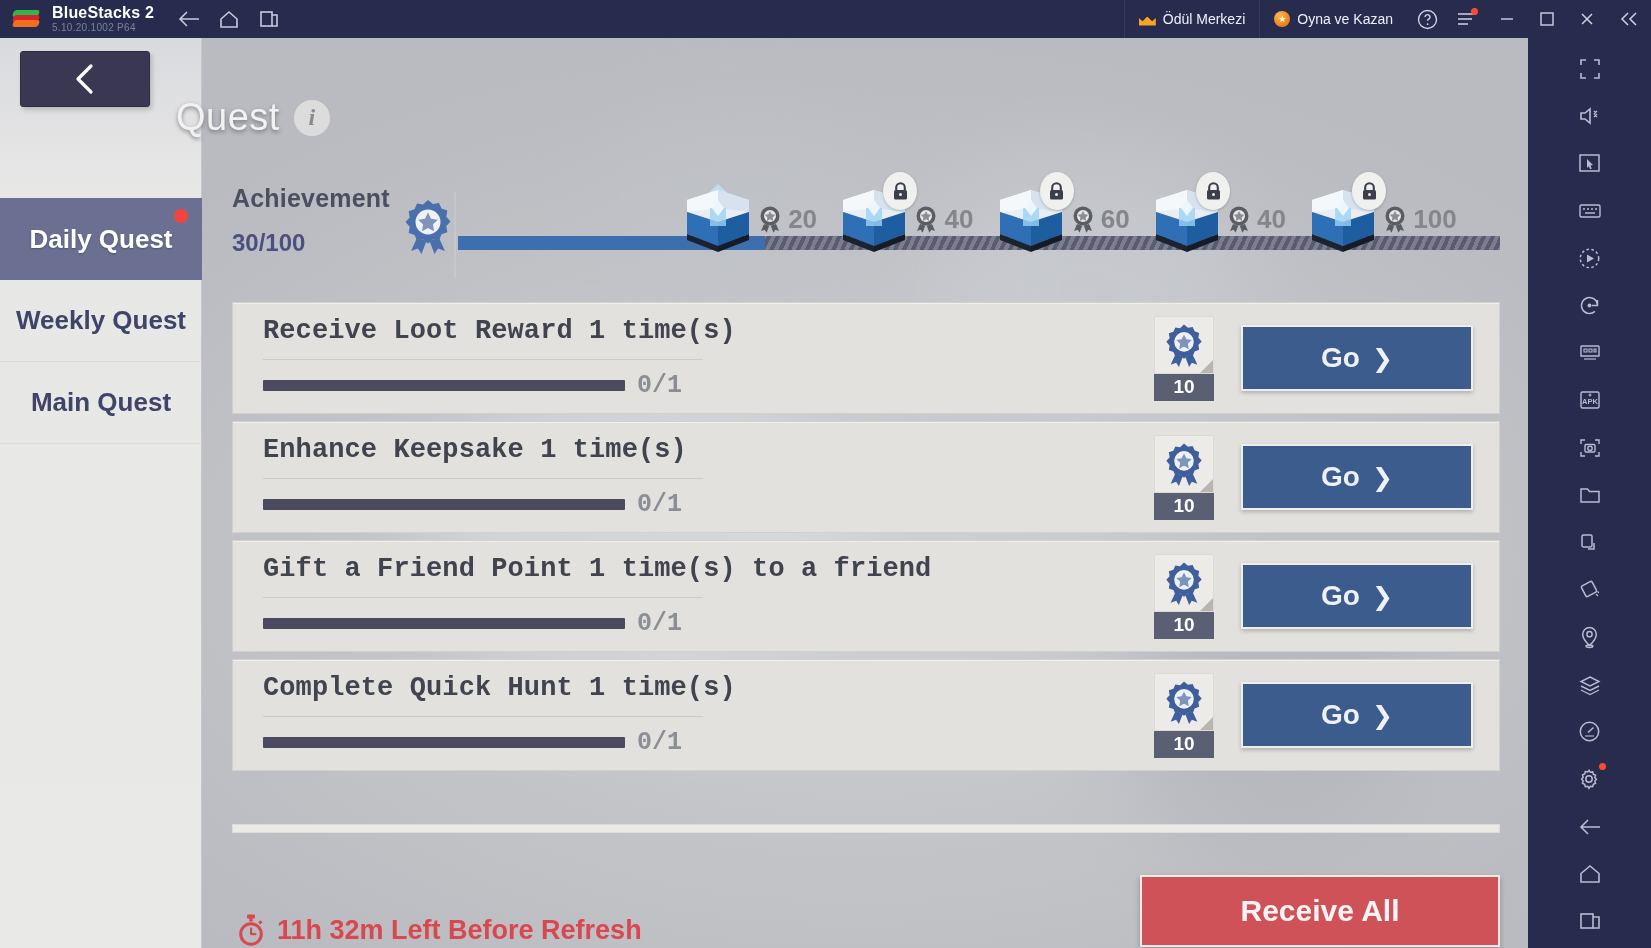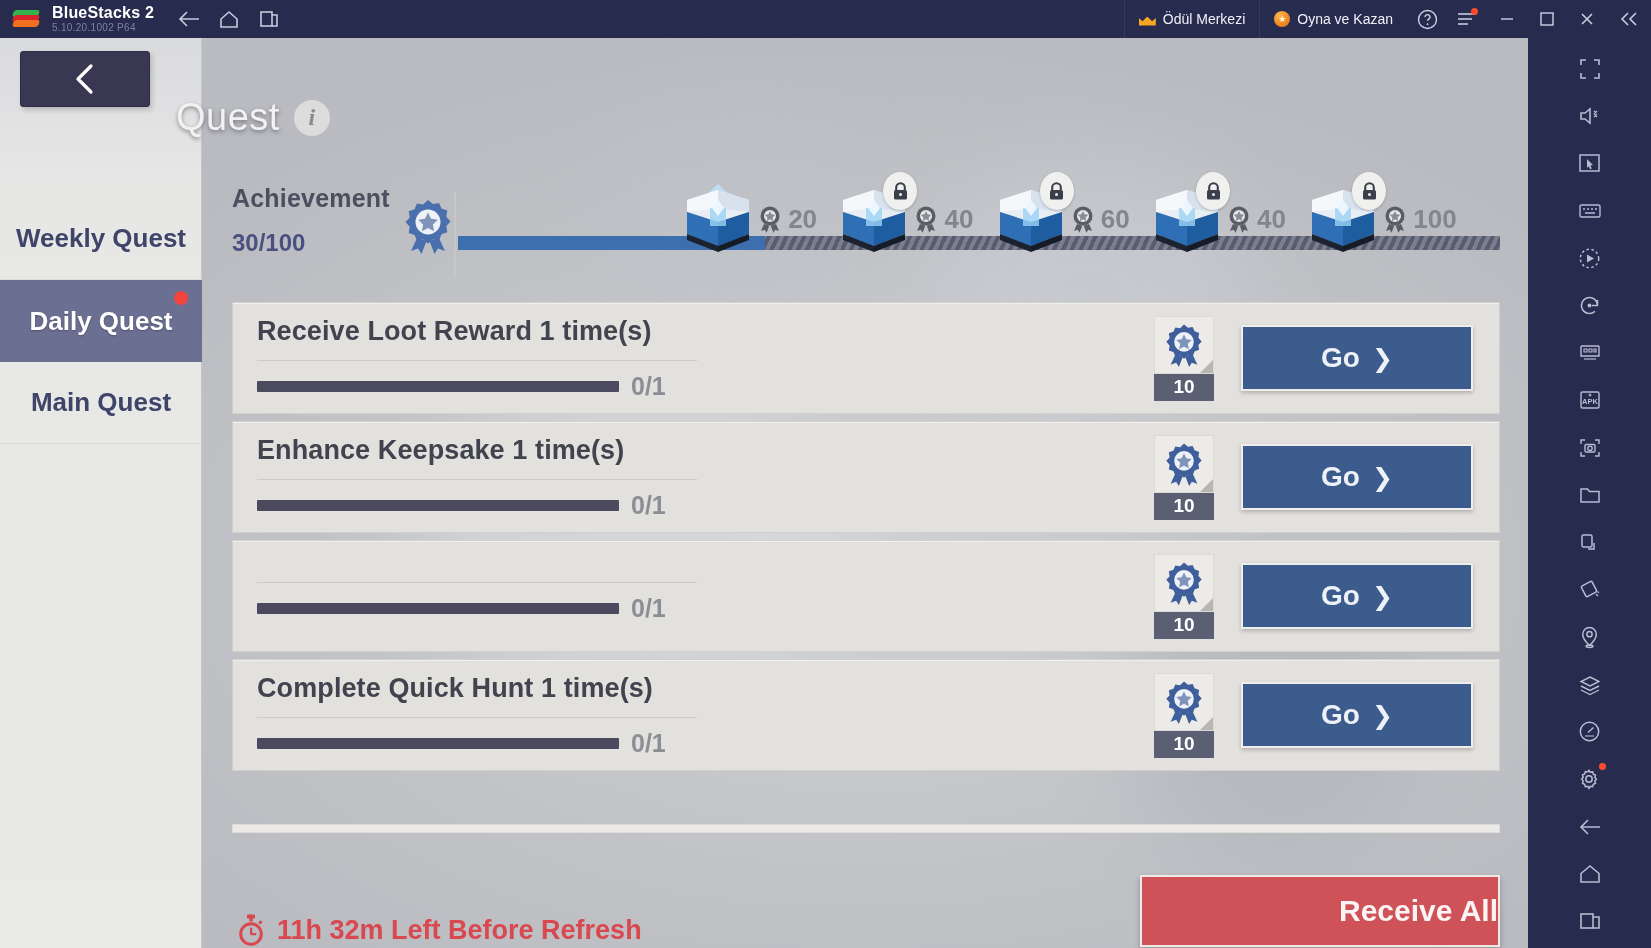--- a/index.html
+++ b/index.html
@@ -184,21 +184,21 @@
     position: absolute; left: 232px; top: 264px; right: 28px;
   }
   .quest-card {
     position: relative;
     height: 112px; margin-bottom: 7px;
     background: #e3e1de;
     border: 1px solid #d2d0cd;
     display: flex; align-items: center;
     box-shadow: 0 1px 0 rgba(255,255,255,.5) inset;
   }
-  .q-main { flex: 1 1 auto; padding-left: 24px; padding-right: 16px; }
+  .q-main { flex: 1 1 auto; padding-left: 30px; padding-right: 16px; font-family: Liberation Mono, monospace; }
   .q-title {
     font-size: 27px; color: #41444f; font-weight: bold; letter-spacing: .1px;
   }
   .q-rule { height: 1px; background: #cdcbc8; margin-top: 13px; width: 440px; }
   .q-prog-row { display: flex; align-items: center; gap: 12px; margin-top: 11px; }
   .q-bar {
     width: 362px; height: 11px; background: #4c4a5e; border-radius: 1px;
   }
   .q-bar .fill { height: 100%; background: #6d6a80; width: 0%; }
   .q-prog-text { font-size: 25px; color: #8c8e95; font-weight: bold; }
@@ -244,21 +244,21 @@
   .refresh-timer {
     position: absolute; left: 236px; top: 876px;
     display: flex; align-items: center; gap: 11px;
     color: #d9484f; font-size: 27px; font-weight: bold;
   }
   .timer-ic { width: 30px; height: 32px; }
   .receive-all {
     position: absolute; right: 28px; top: 837px;
     width: 360px; height: 72px;
     background: #cf5259; border: 2px solid #f0e9e8;
-    display: flex; align-items: center; justify-content: flex-end;
+    display: flex; align-items: center; justify-content: center;
     color: #fbf4f4; font-size: 30px; font-weight: bold;
     cursor: pointer; box-shadow: 0 3px 6px rgba(0,0,0,.25);
   }
 
   
   .dock {
     width: 123px; flex: 0 0 123px; height: 910px;
     background: #272b4d;
     display: flex; flex-direction: column; align-items: center;
     padding-top: 10px; position: relative;
@@ -364,26 +364,26 @@
       <div class="blob b4"></div>
 
       <div class="g-sidebar">
         <div class="back-btn">
           <svg width="30" height="36" viewBox="0 0 30 36" fill="none" stroke="#ffffff" stroke-width="3.2" stroke-linecap="round" stroke-linejoin="round">
             <path d="M21 5L8 18l13 13"></path>
           </svg>
         </div>
 
         <div class="nav-list">
-          <div class="nav-item">
-            <span>Weekly Quest</span>
-          </div>
           <div class="nav-item active">
             <span>Daily Quest</span>
             <span class="reddot"></span>
+          </div>
+          <div class="nav-item">
+            <span>Weekly Quest</span>
           </div>
           <div class="nav-item">
             <span>Main Quest</span>
           </div>
         </div>
       </div>
 
       <div class="page-title">
         <div class="t">Quest</div>
         <div class="info-badge">i</div>
@@ -629,20 +629,21 @@
             <div class="reward-qty">10</div>
           </div>
           <div class="go-btn">
             <span>Go</span>
             <span class="chev">❯</span>
           </div>
         </div>
 
         <div class="quest-card">
           <div class="q-main">
+            <div class="q-title">Gift a Friend Point 1 time(s) to a friend</div>
             <div class="q-rule"></div>
             <div class="q-prog-row">
               <div class="q-bar">
                   <div class="fill" style="width: 0%;"></div>
                 </div>
               <div class="q-prog-text">0/1</div>
             </div>
           </div>
           <div class="q-reward">
             <div class="reward-icon">

